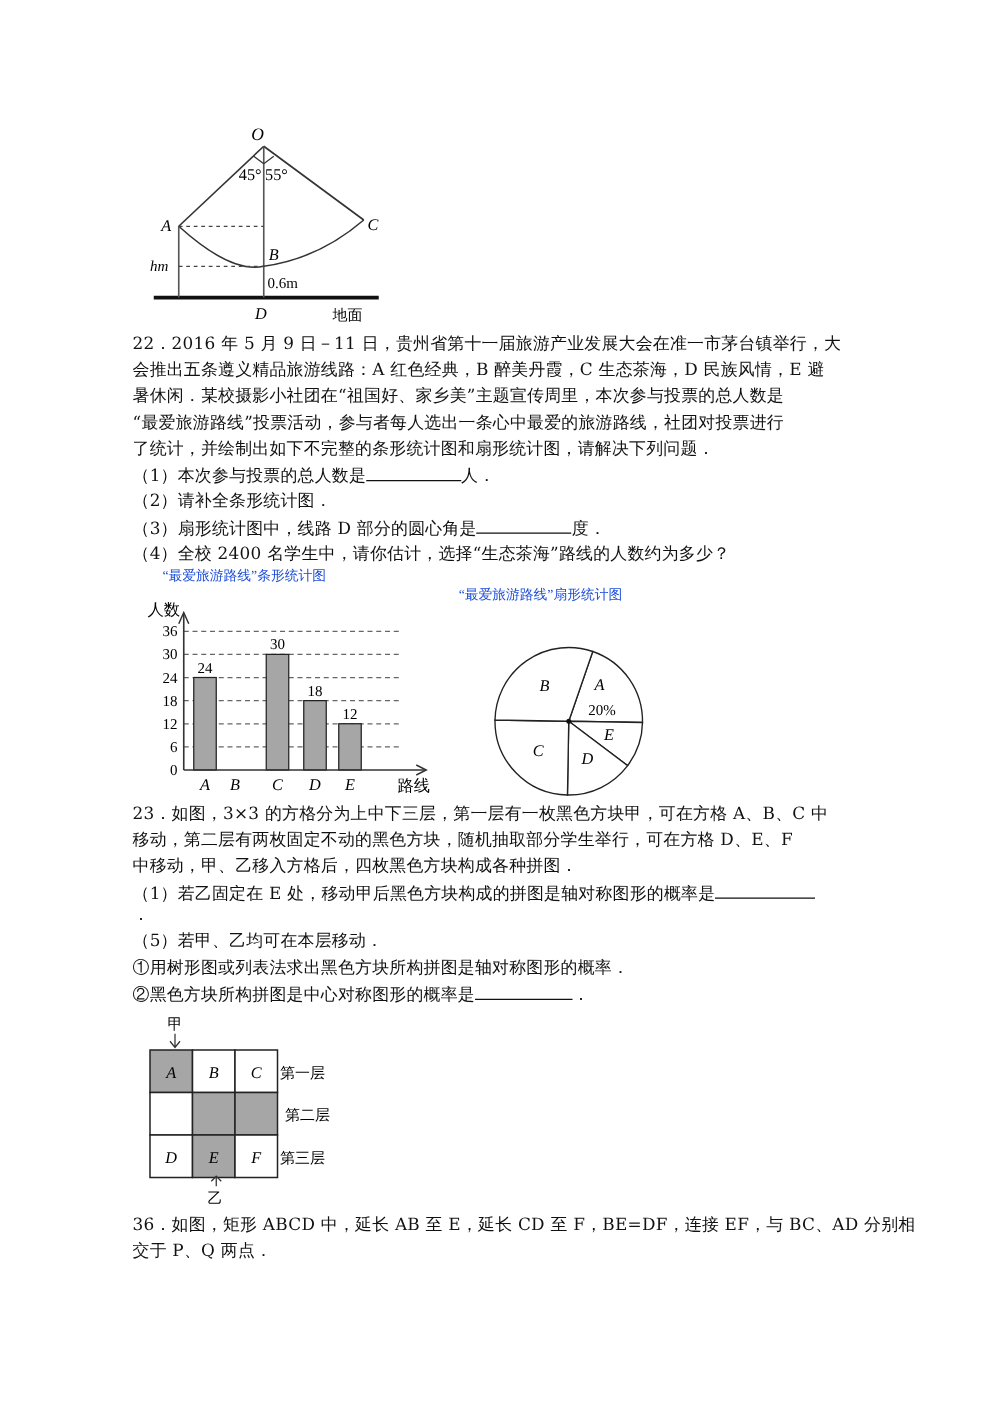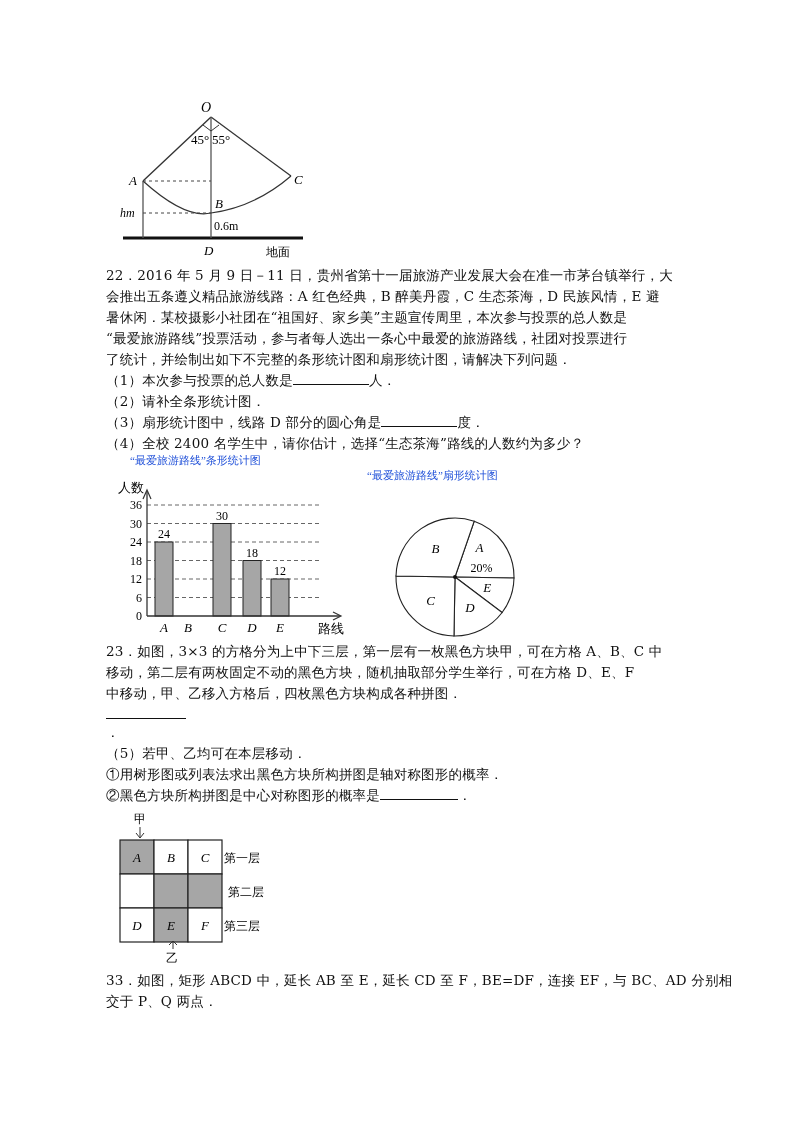--- a/index.html
+++ b/index.html
@@ -122,21 +122,21 @@
       <text x="45.54244678848586" y="99.6183845956059" font-size="13" text-anchor="middle" font-style="italic">C</text>
       <text x="50.49840116406442" y="48.14883049417429" font-size="13" text-anchor="middle" font-style="italic">B</text>
     </g>
 </svg>
 
 <div>
   <div class="line" style="top:641px">23．如图，3×3 的方格分为上中下三层，第一层有一枚黑色方块甲，可在方格 A、B、C 中</div>
   <div class="line" style="top:662px">移动，第二层有两枚固定不动的黑色方块，随机抽取部分学生举行，可在方格 D、E、F</div>
   <div class="line" style="top:683px">中移动，甲、乙移入方格后，四枚黑色方块构成各种拼图．</div>
   <div class="line" style="top:704px">
-    <span class="blank" style="width:80px"></span>
+    <span>（1）若乙固定在 E 处，移动甲后黑色方块构成的拼图是轴对称图形的概率是</span><span class="blank" style="width:80px"></span>
   </div>
   <div class="line" style="top:722px">．</div>
   <div class="line" style="top:743px">（5）若甲、乙均可在本层移动．</div>
   <div class="line" style="top:764px">①用树形图或列表法求出黑色方块所构拼图是轴对称图形的概率．</div>
   <div class="line" style="top:785px">
     <span>②黑色方块所构拼图是中心对称图形的概率是</span><span class="blank" style="width:78px"></span><span>．</span>
   </div>
 </div>
 
 <svg id="grid-figure" class="abs" style="left:110px;top:805px" width="180" height="160">
@@ -162,15 +162,15 @@
   <g id="grid-rows">
       <text x="114" y="57" font-size="12" style="font-family:'DejaVu Sans',sans-serif">第一层</text>
       <text x="118" y="91" font-size="12" style="font-family:'DejaVu Sans',sans-serif">第二层</text>
       <text x="114" y="125" font-size="12" style="font-family:'DejaVu Sans',sans-serif">第三层</text>
     </g>
   <path d="M63,144 L63,136 M59,140 L63,136 L67,140" fill="none" stroke="#333" stroke-width="1"></path>
   <text x="56" y="157" font-size="12" style="font-family:'DejaVu Sans',sans-serif">乙</text>
 </svg>
 
 <div>
-  <div class="line" style="top:970px">33．如图，矩形 ABCD 中，延长 AB 至 E，延长 CD 至 F，BE=DF，连接 EF，与 BC、AD 分别相</div>
+  <div class="line" style="top:970px">36．如图，矩形 ABCD 中，延长 AB 至 E，延长 CD 至 F，BE=DF，连接 EF，与 BC、AD 分别相</div>
   <div class="line" style="top:991px">交于 P、Q 两点．</div>
 </div>
 
 </body></html>

